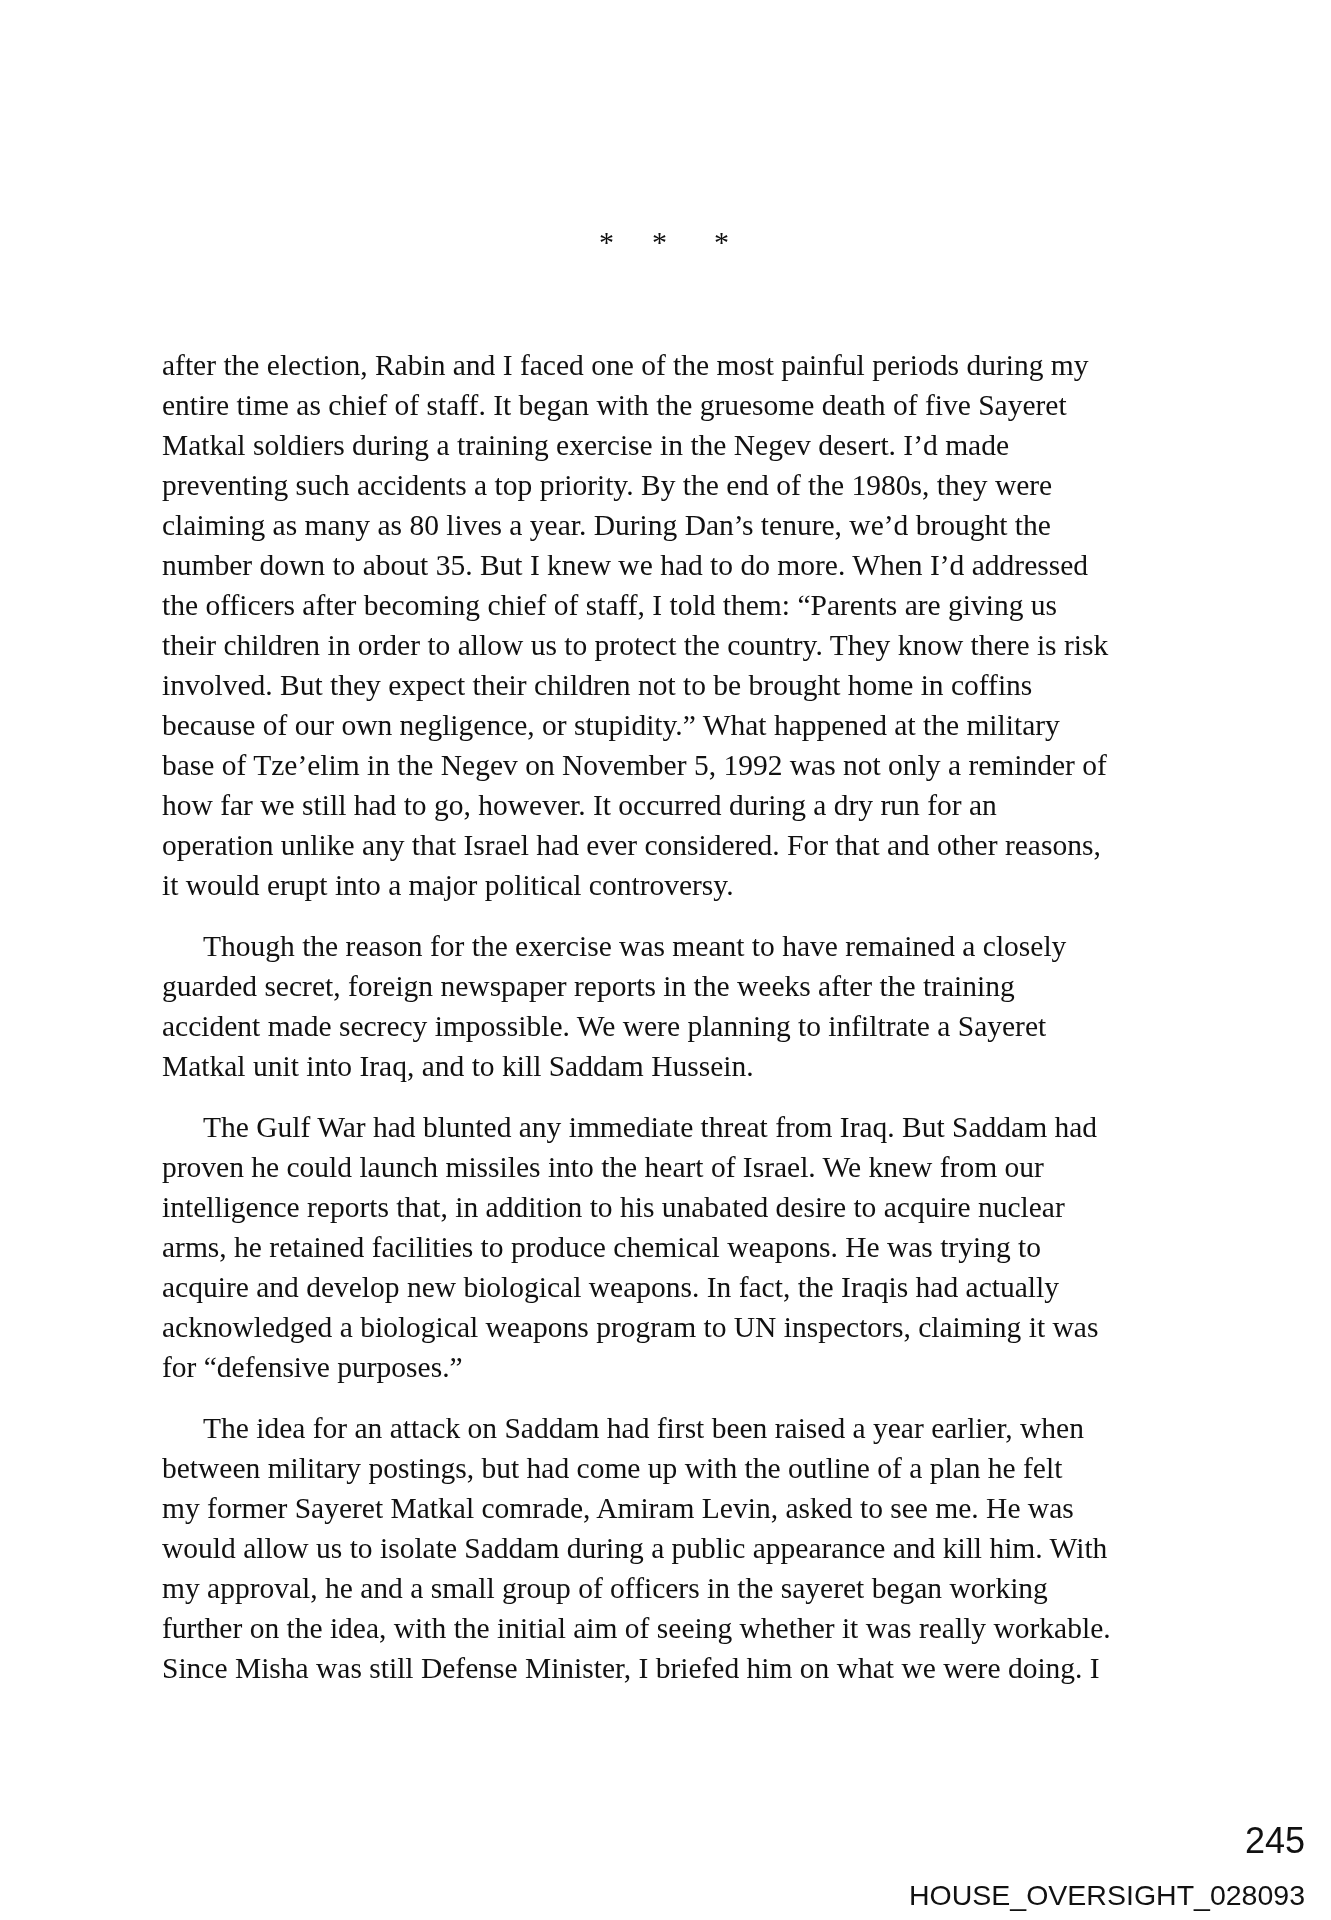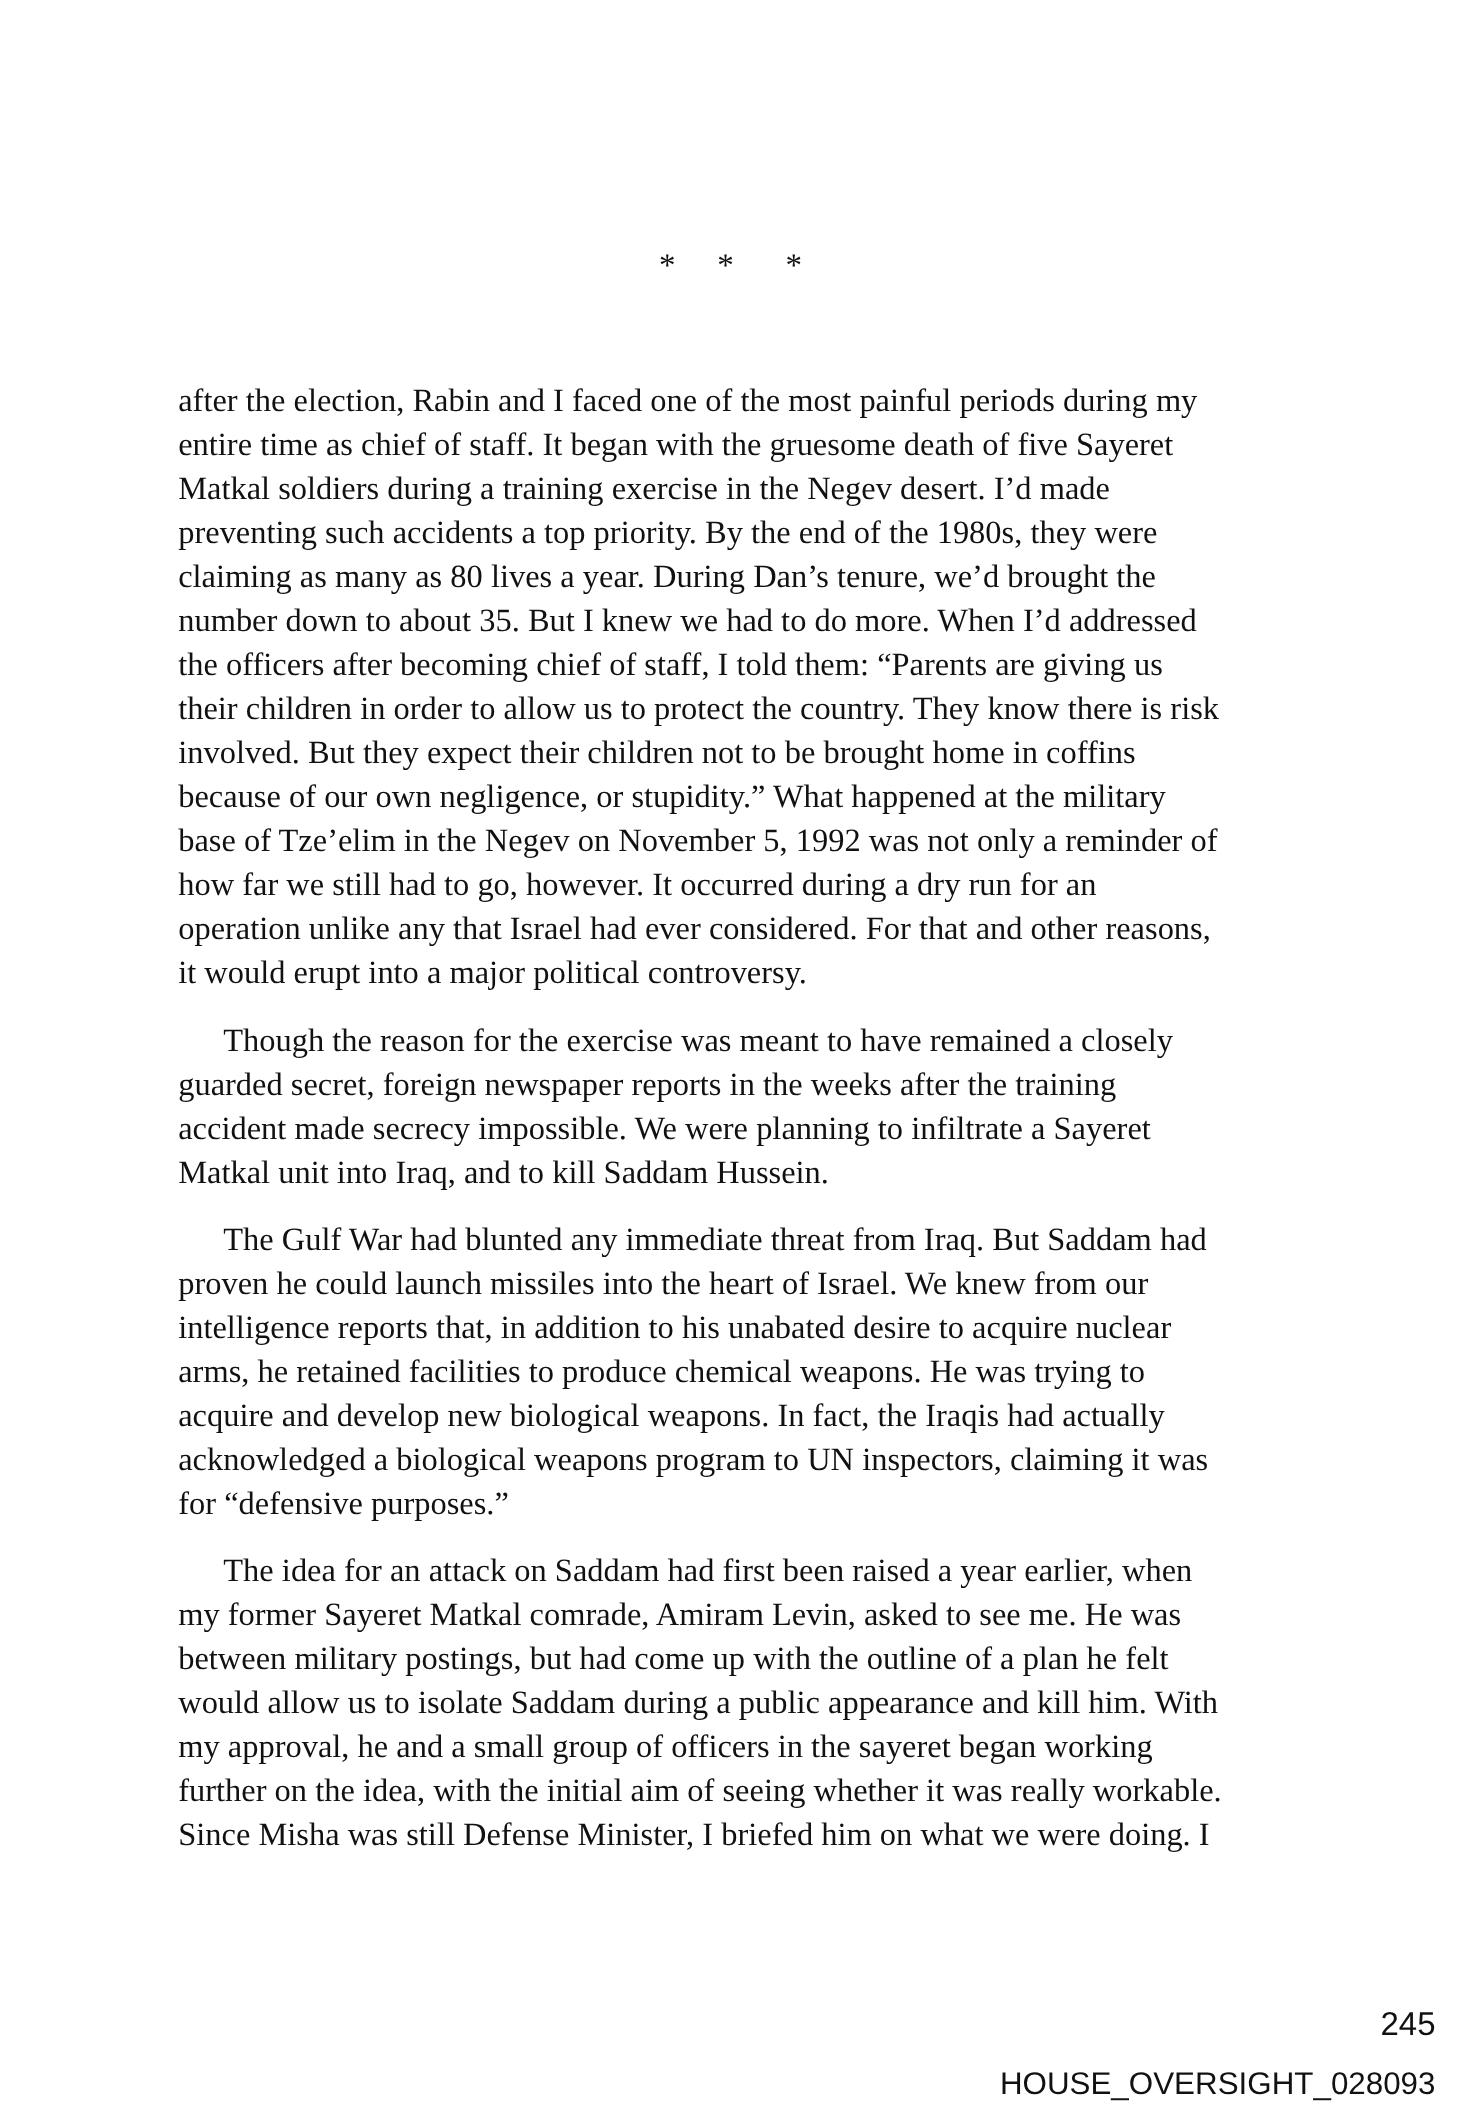--- a/index.html
+++ b/index.html
@@ -55,21 +55,21 @@
       height: 40px;
     }
     .line.first {
       padding-left: 41px;
     }
     .page-number {
       position: absolute;
       right: 26px;
       top: 1822px;
       font-family: "Liberation Sans", sans-serif;
-      font-size: 30px;
+      font-size: 36px;
       line-height: 38px;
       color: #111;
     }
     .bates {
       position: absolute;
       right: 26px;
       top: 1876px;
       font-family: "Liberation Sans", sans-serif;
       font-size: 28.5px;
       line-height: 38px;
@@ -120,22 +120,22 @@
       <span class="line">proven he could launch missiles into the heart of Israel. We knew from our</span>
       <span class="line">intelligence reports that, in addition to his unabated desire to acquire nuclear</span>
       <span class="line">arms, he retained facilities to produce chemical weapons. He was trying to</span>
       <span class="line">acquire and develop new biological weapons. In fact, the Iraqis had actually</span>
       <span class="line">acknowledged a biological weapons program to UN inspectors, claiming it was</span>
       <span class="line">for “defensive purposes.”</span>
     </p>
 
     <p class="para">
       <span class="line first">The idea for an attack on Saddam had first been raised a year earlier, when</span>
+      <span class="line">between military postings, but had come up with the outline of a plan he felt</span>
       <span class="line">my former Sayeret Matkal comrade, Amiram Levin, asked to see me. He was</span>
-      <span class="line">between military postings, but had come up with the outline of a plan he felt</span>
       <span class="line">would allow us to isolate Saddam during a public appearance and kill him. With</span>
       <span class="line">my approval, he and a small group of officers in the sayeret began working</span>
       <span class="line">further on the idea, with the initial aim of seeing whether it was really workable.</span>
       <span class="line">Since Misha was still Defense Minister, I briefed him on what we were doing. I</span>
     </p>
 
   </div>
 
   <div class="page-number">245</div>
   <div class="bates">HOUSE_OVERSIGHT_028093</div>

